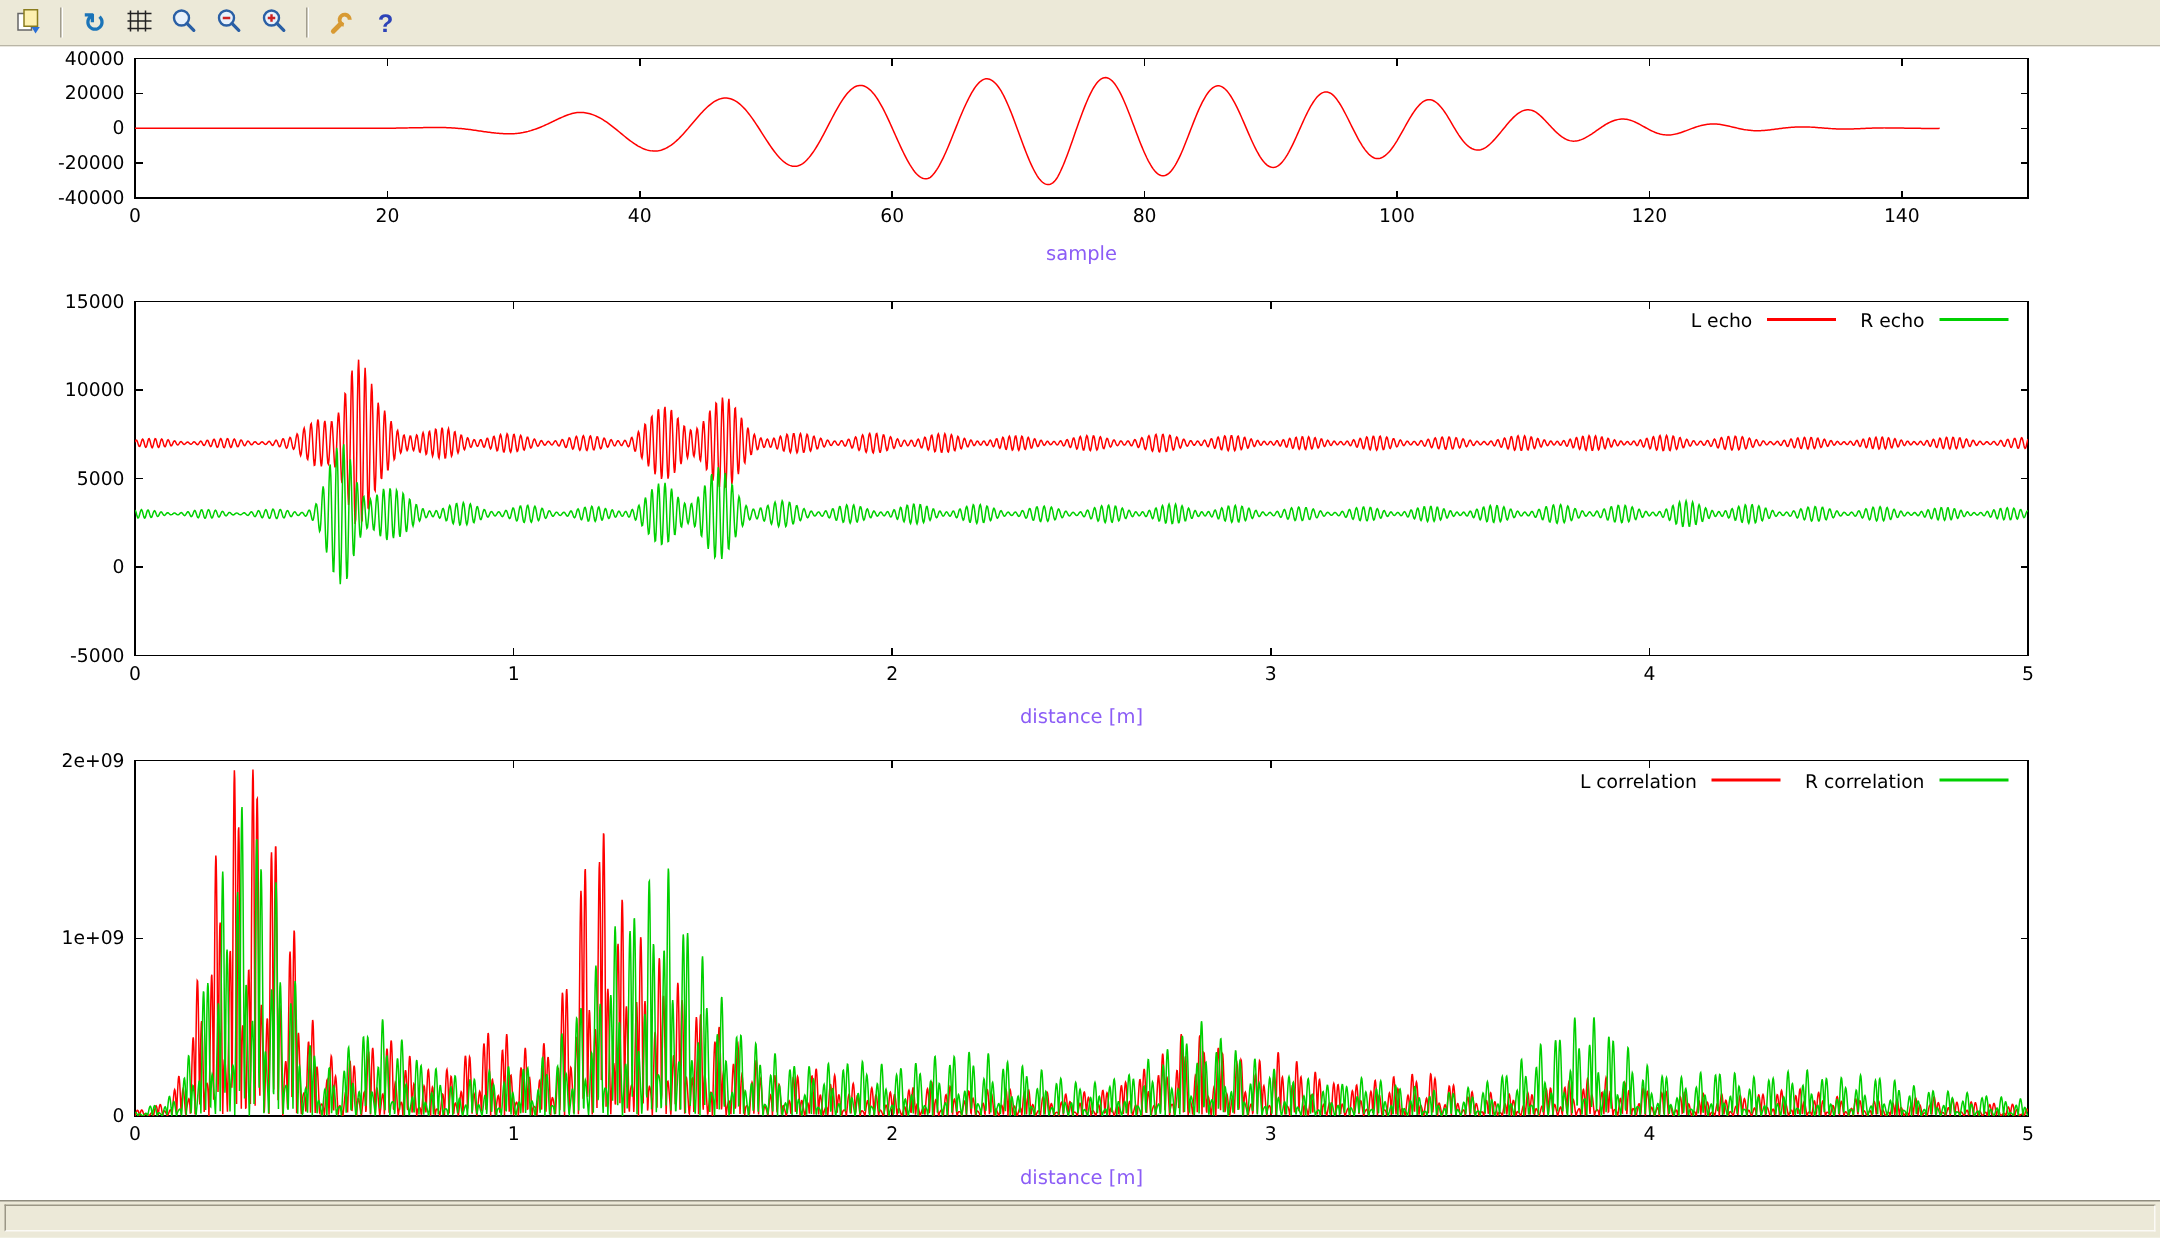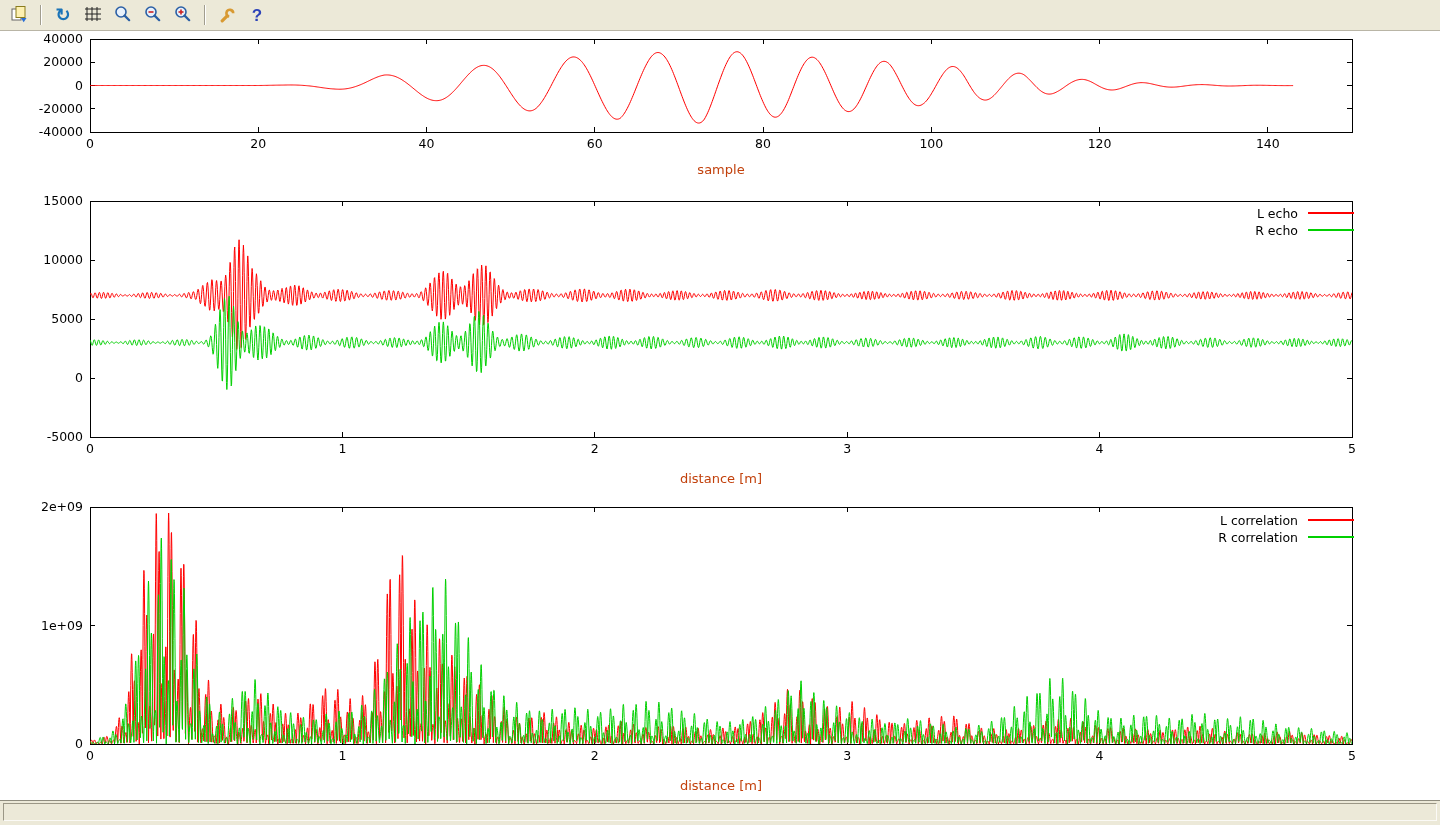--- a/index.html
+++ b/index.html
@@ -8,25 +8,25 @@
   .toolbar{height:31px;display:flex;align-items:center;padding:2px 5px;gap:2px;
     background:#ece9d8;border-bottom:1px solid #b9b5a6}
   .tb-btn{width:28px;height:26px;display:flex;align-items:center;justify-content:center;
     background:transparent;border:1px solid transparent;padding:0;cursor:pointer}
   .tb-sep{width:2px;height:20px;margin:0 5px;border-left:1px solid #a19d8e;border-right:1px solid #ffffff}
   .glyph-refresh{font-size:18px;font-weight:bold;color:#1b74b8;line-height:1}
   .glyph-help{font-size:17px;font-weight:bold;color:#2d43b8;line-height:1}
   .canvas{position:relative;width:1440px;height:769px;background:#ffffff}
   svg.plot{display:block}
   svg text{font-family:"DejaVu Sans",sans-serif;font-size:12.5px;fill:#000}
-  .xlabel{position:absolute;left:90px;width:1262px;text-align:center;font-size:13px;color:#c2410c}
+  .xlabel{position:absolute;left:90px;width:1262px;text-align:center;font-size:13px;color:#8b5cf6}
   #xlabel1{top:131px}
   #xlabel2{top:440px}
   #xlabel3{top:747px}
-  .legend{position:absolute;right:86px;display:flex;flex-direction:column;gap:5px}
+  .legend{position:absolute;right:101px;display:flex;flex-direction:row;gap:16px}
   #legend2{top:176px}
   #legend3{top:483px}
   .legend-row{display:flex;align-items:center;justify-content:flex-end;gap:10px;height:12px;font-size:12.5px;color:#000}
   .legend-line{width:46px;height:0;border-top:2px solid #000;display:inline-block}
   .statusbar{height:24px;background:#ece9d8;border-top:1px solid #8f8c7e;padding:2px 3px}
   .status-field{height:18px;border:1px solid;border-color:#9b9786 #fbfaf6 #fbfaf6 #9b9786;
     font-size:12px;color:#333;padding:1px 6px}
 </style>
 </head>
 <body>

